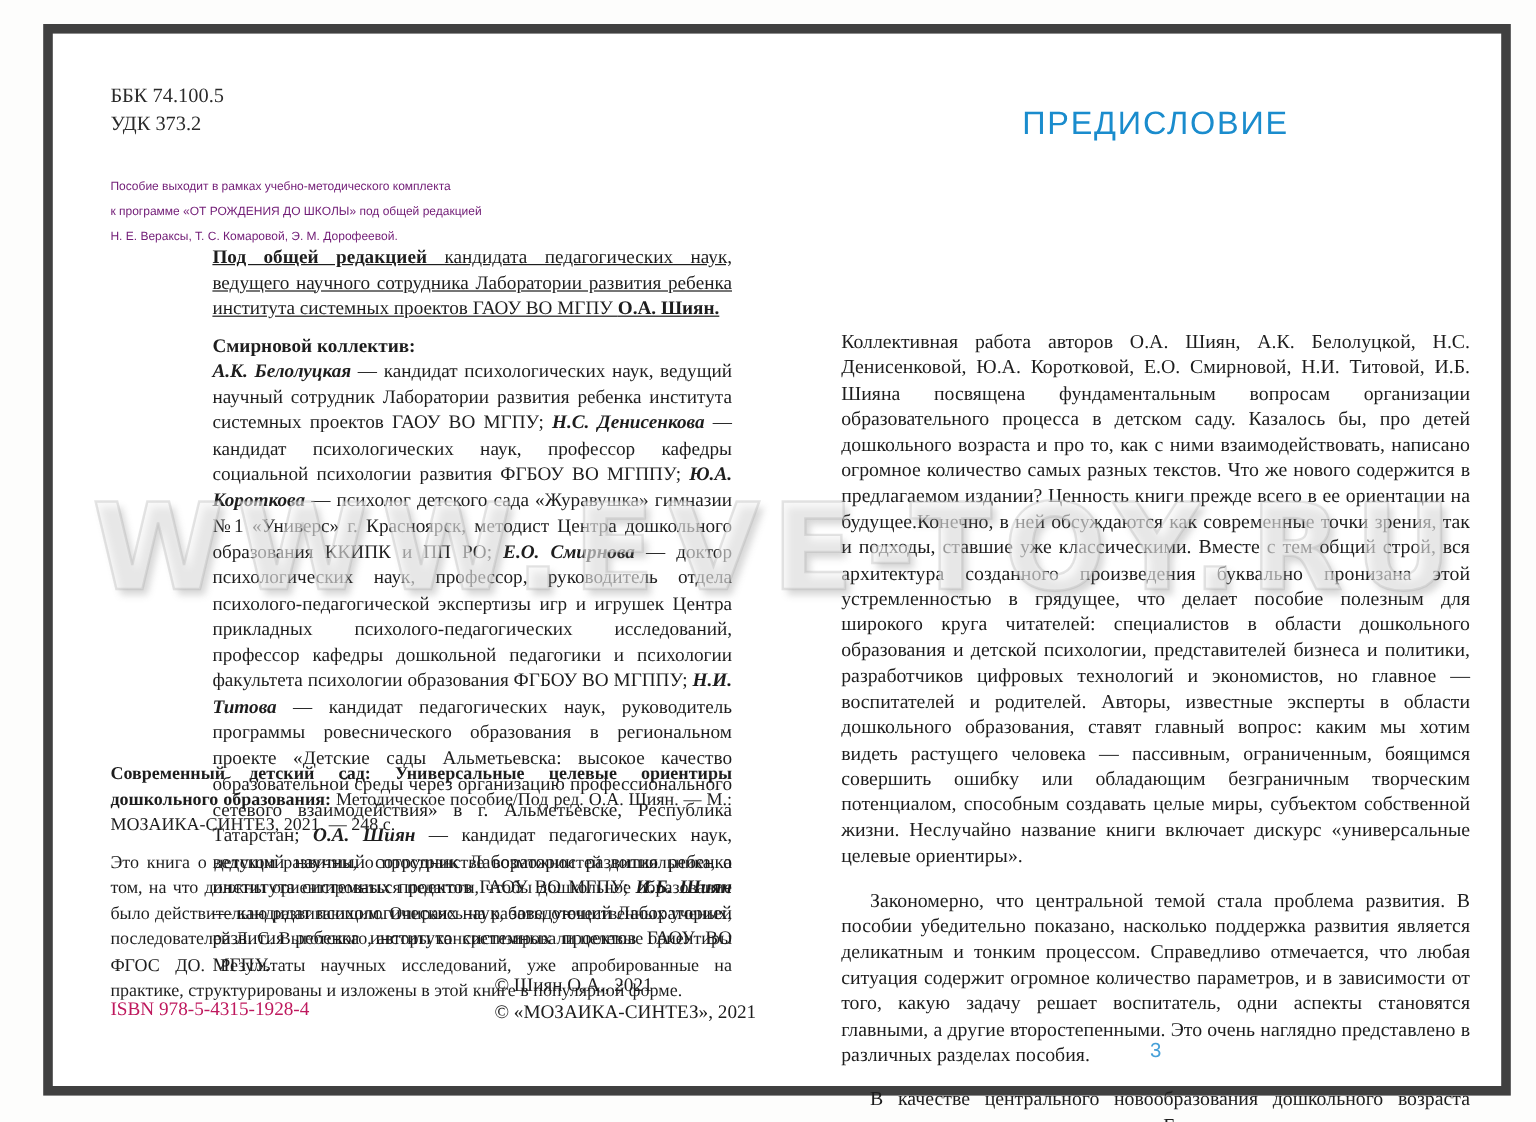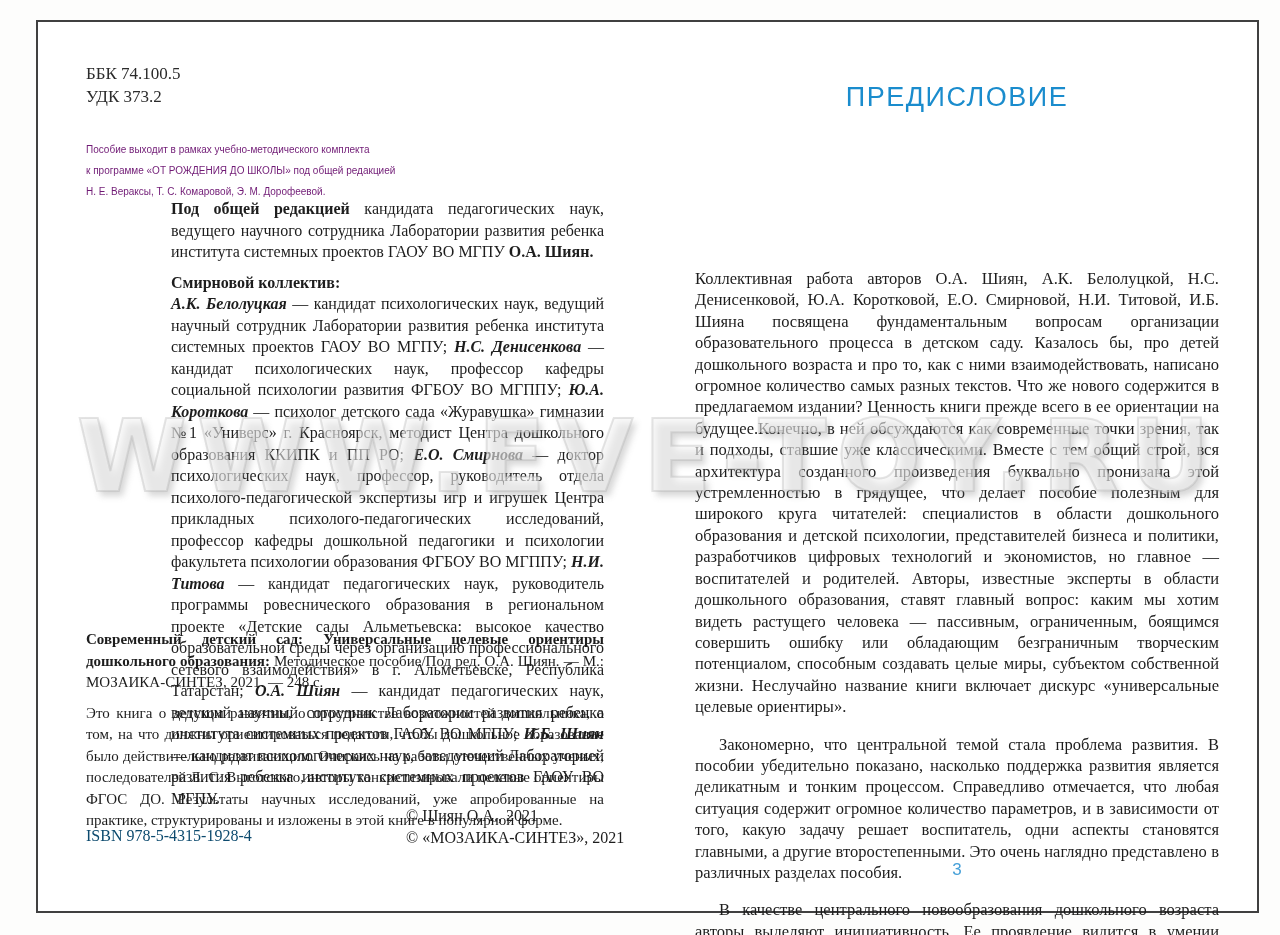--- a/index.html
+++ b/index.html
@@ -7,58 +7,58 @@
     width: 1280px; height: 935px;
     background: #fdfdfc;
     font-family: "Liberation Serif", serif;
     overflow: hidden;
     position: relative;
   }
   .scan-frame {
     position: absolute;
     left: 36px; top: 20px;
     width: 1223px; height: 893px;
-    border: 2px solid #404040;
+    border: 8px solid #404040;
     background: #ffffff;
   }
   
   .bbk-block {
     position: absolute; left: 48px; top: 40px;
     font-family: "Liberation Serif", serif;
     font-size: 17px; line-height: 23px; color: #2b2b2b;
   }
   .series-note {
     position: absolute; left: 48px; top: 117px;
     font-family: "Liberation Sans", sans-serif;
     font-size: 10px; line-height: 21px; color: #701a75;
   }
   .series-note span { display: block; }
   .imprint-column {
     position: absolute; left: 133px; top: 176px; width: 433px;
     font-size: 16px; line-height: 21.5px; color: #1d1d1d;
     text-align: justify;
   }
   .imprint-column p { margin: 0; }
-  .editor-par { margin-bottom: 9px !important; }
+  .editor-par { margin-bottom: 9px !important; text-decoration: underline; }
   .authors-heading { font-weight: bold; }
   .biblio-block {
     position: absolute; left: 48px; top: 607px; width: 518px;
     font-size: 15px; line-height: 21.5px; color: #1d1d1d;
     text-align: justify;
   }
   .biblio-block p { margin: 0; }
   .biblio-record { margin-bottom: 9px !important; }
   .copyright-block {
     position: absolute; left: 368px; top: 783px;
     font-size: 16px; line-height: 22px; color: #1d1d1d;
   }
   .copyright-block span { display: block; }
   .isbn-line {
     position: absolute; left: 48px; top: 805px;
-    font-size: 16px; color: #0c4a6e;
+    font-size: 16px; color: #be185d;
   }
   .seg-b  { font-weight: bold; }
   .seg-bi { font-weight: bold; font-style: italic; }
   
   .preface-heading {
     position: absolute; left: 657px; top: 60px; width: 524px;
     text-align: center;
     font-family: "Liberation Sans", sans-serif;
     font-weight: 400;
     font-size: 27px; letter-spacing: 1.5px;

